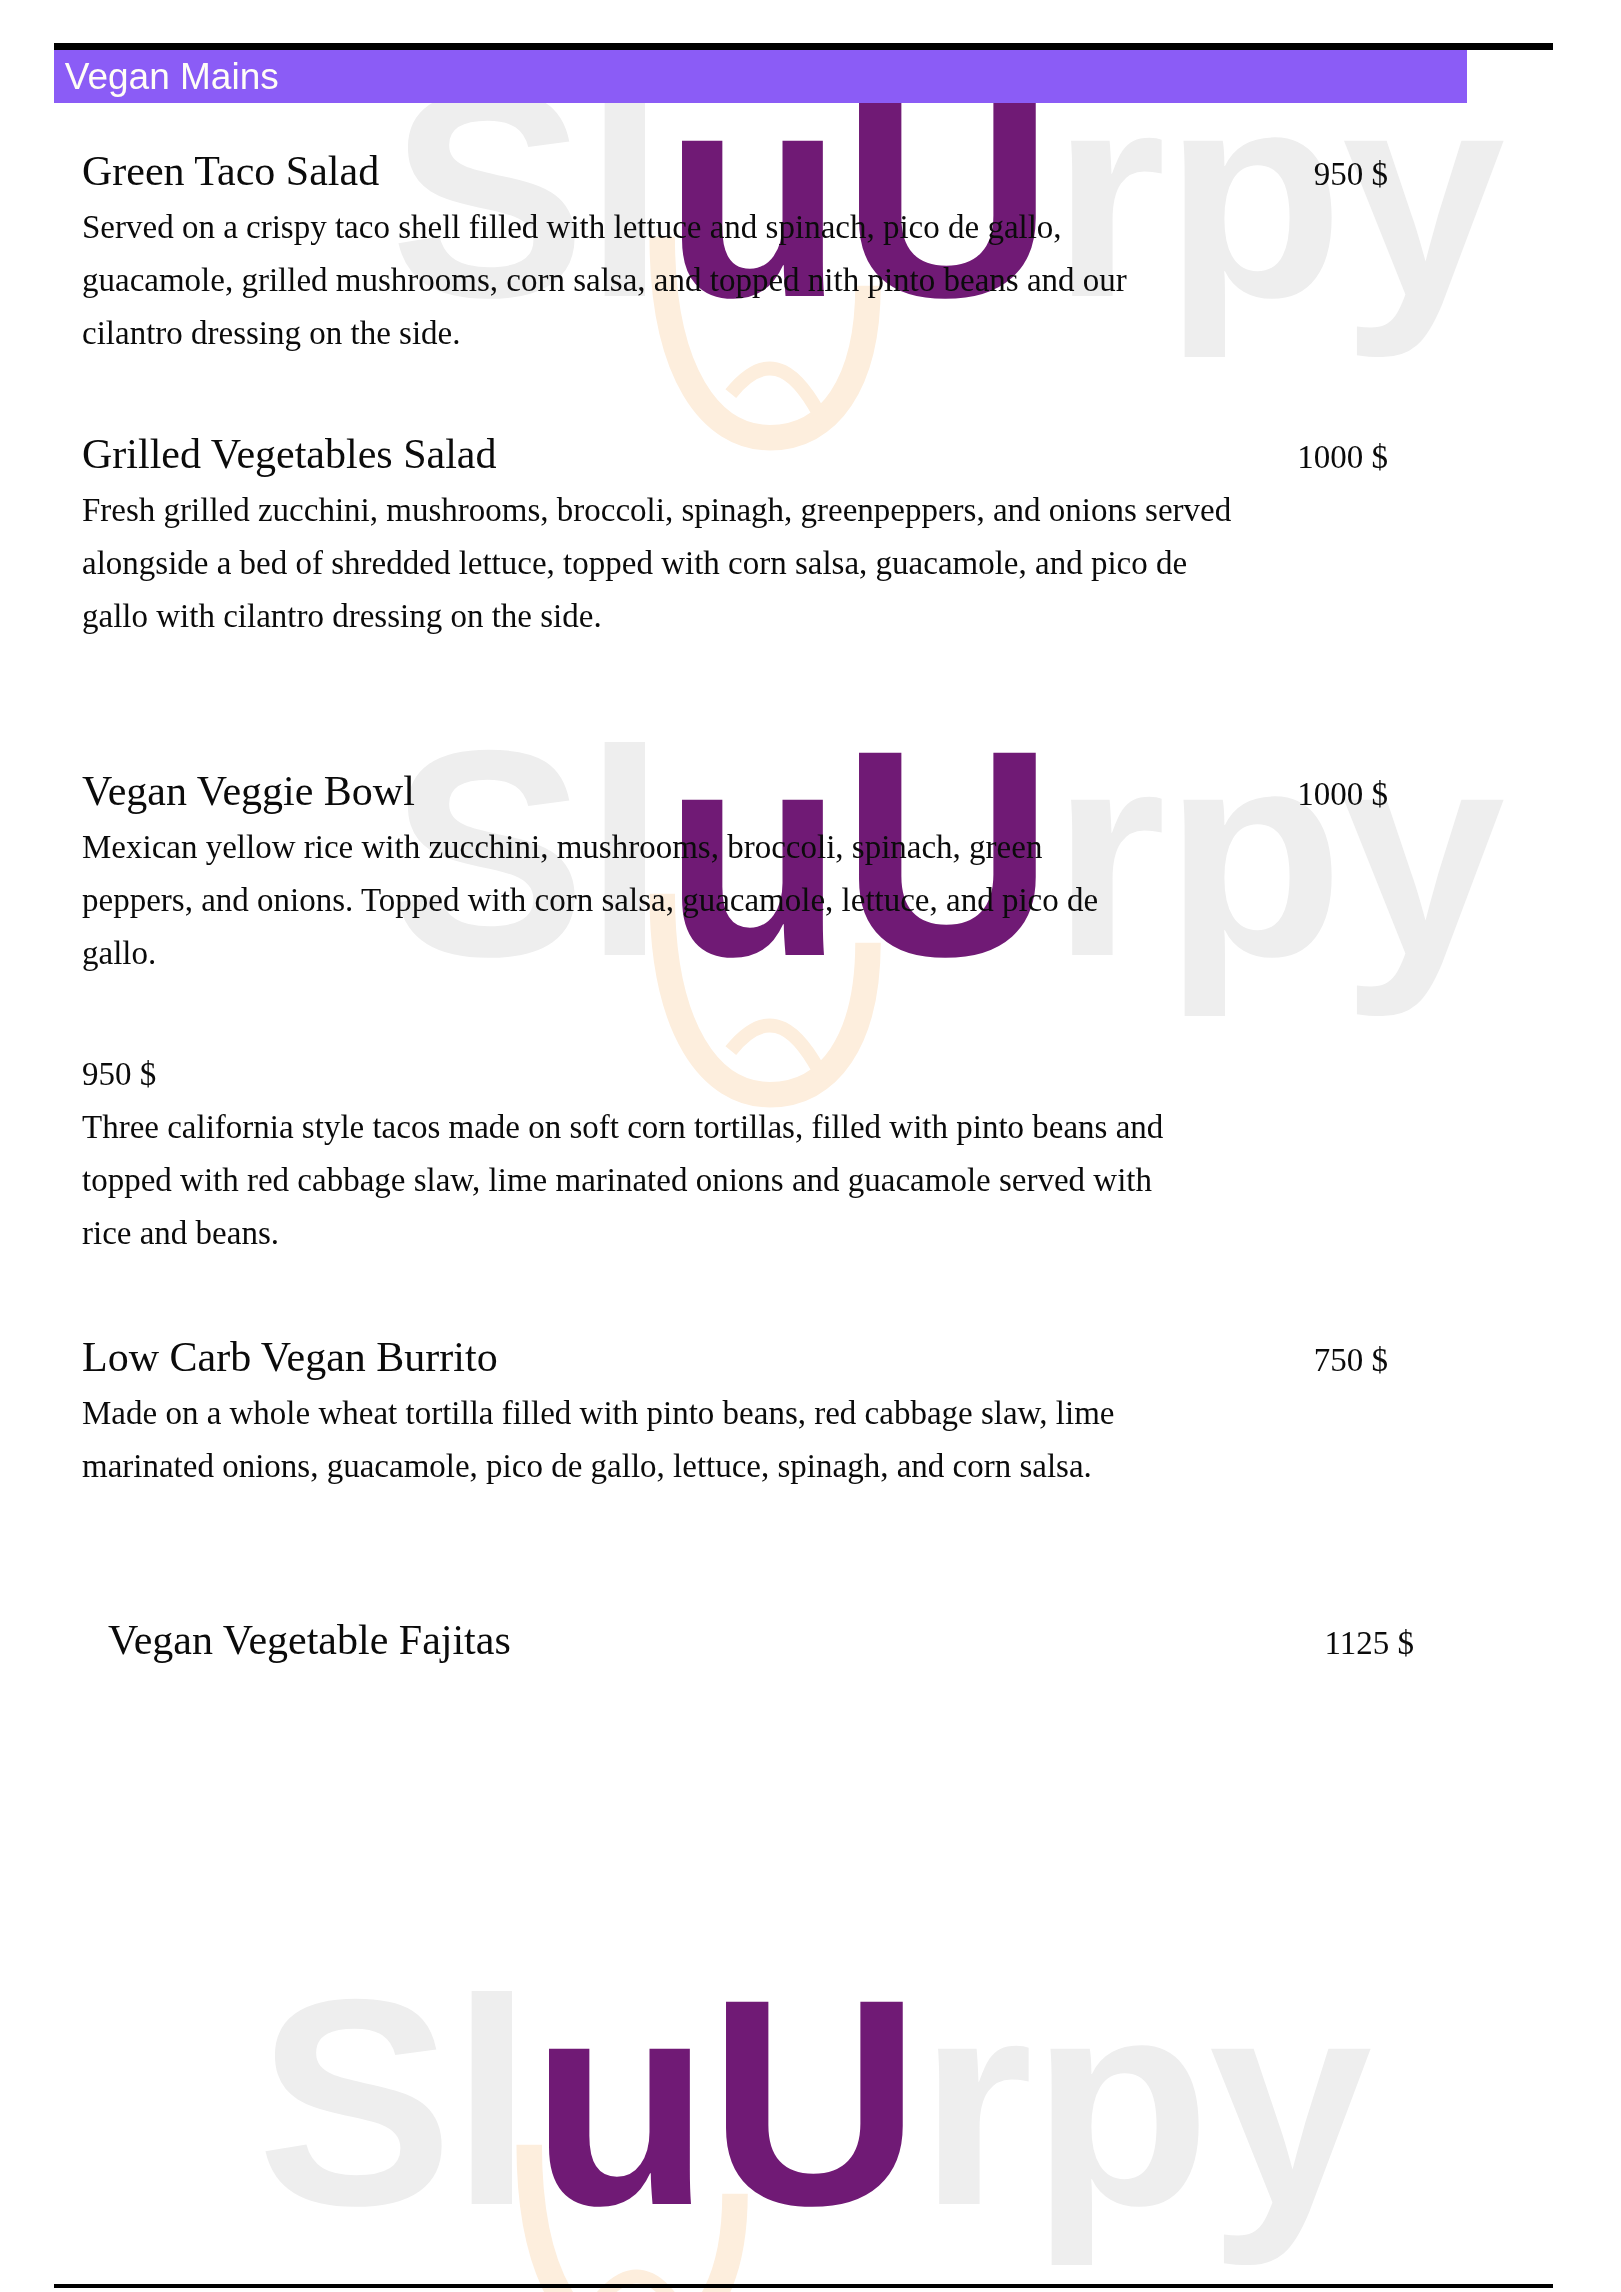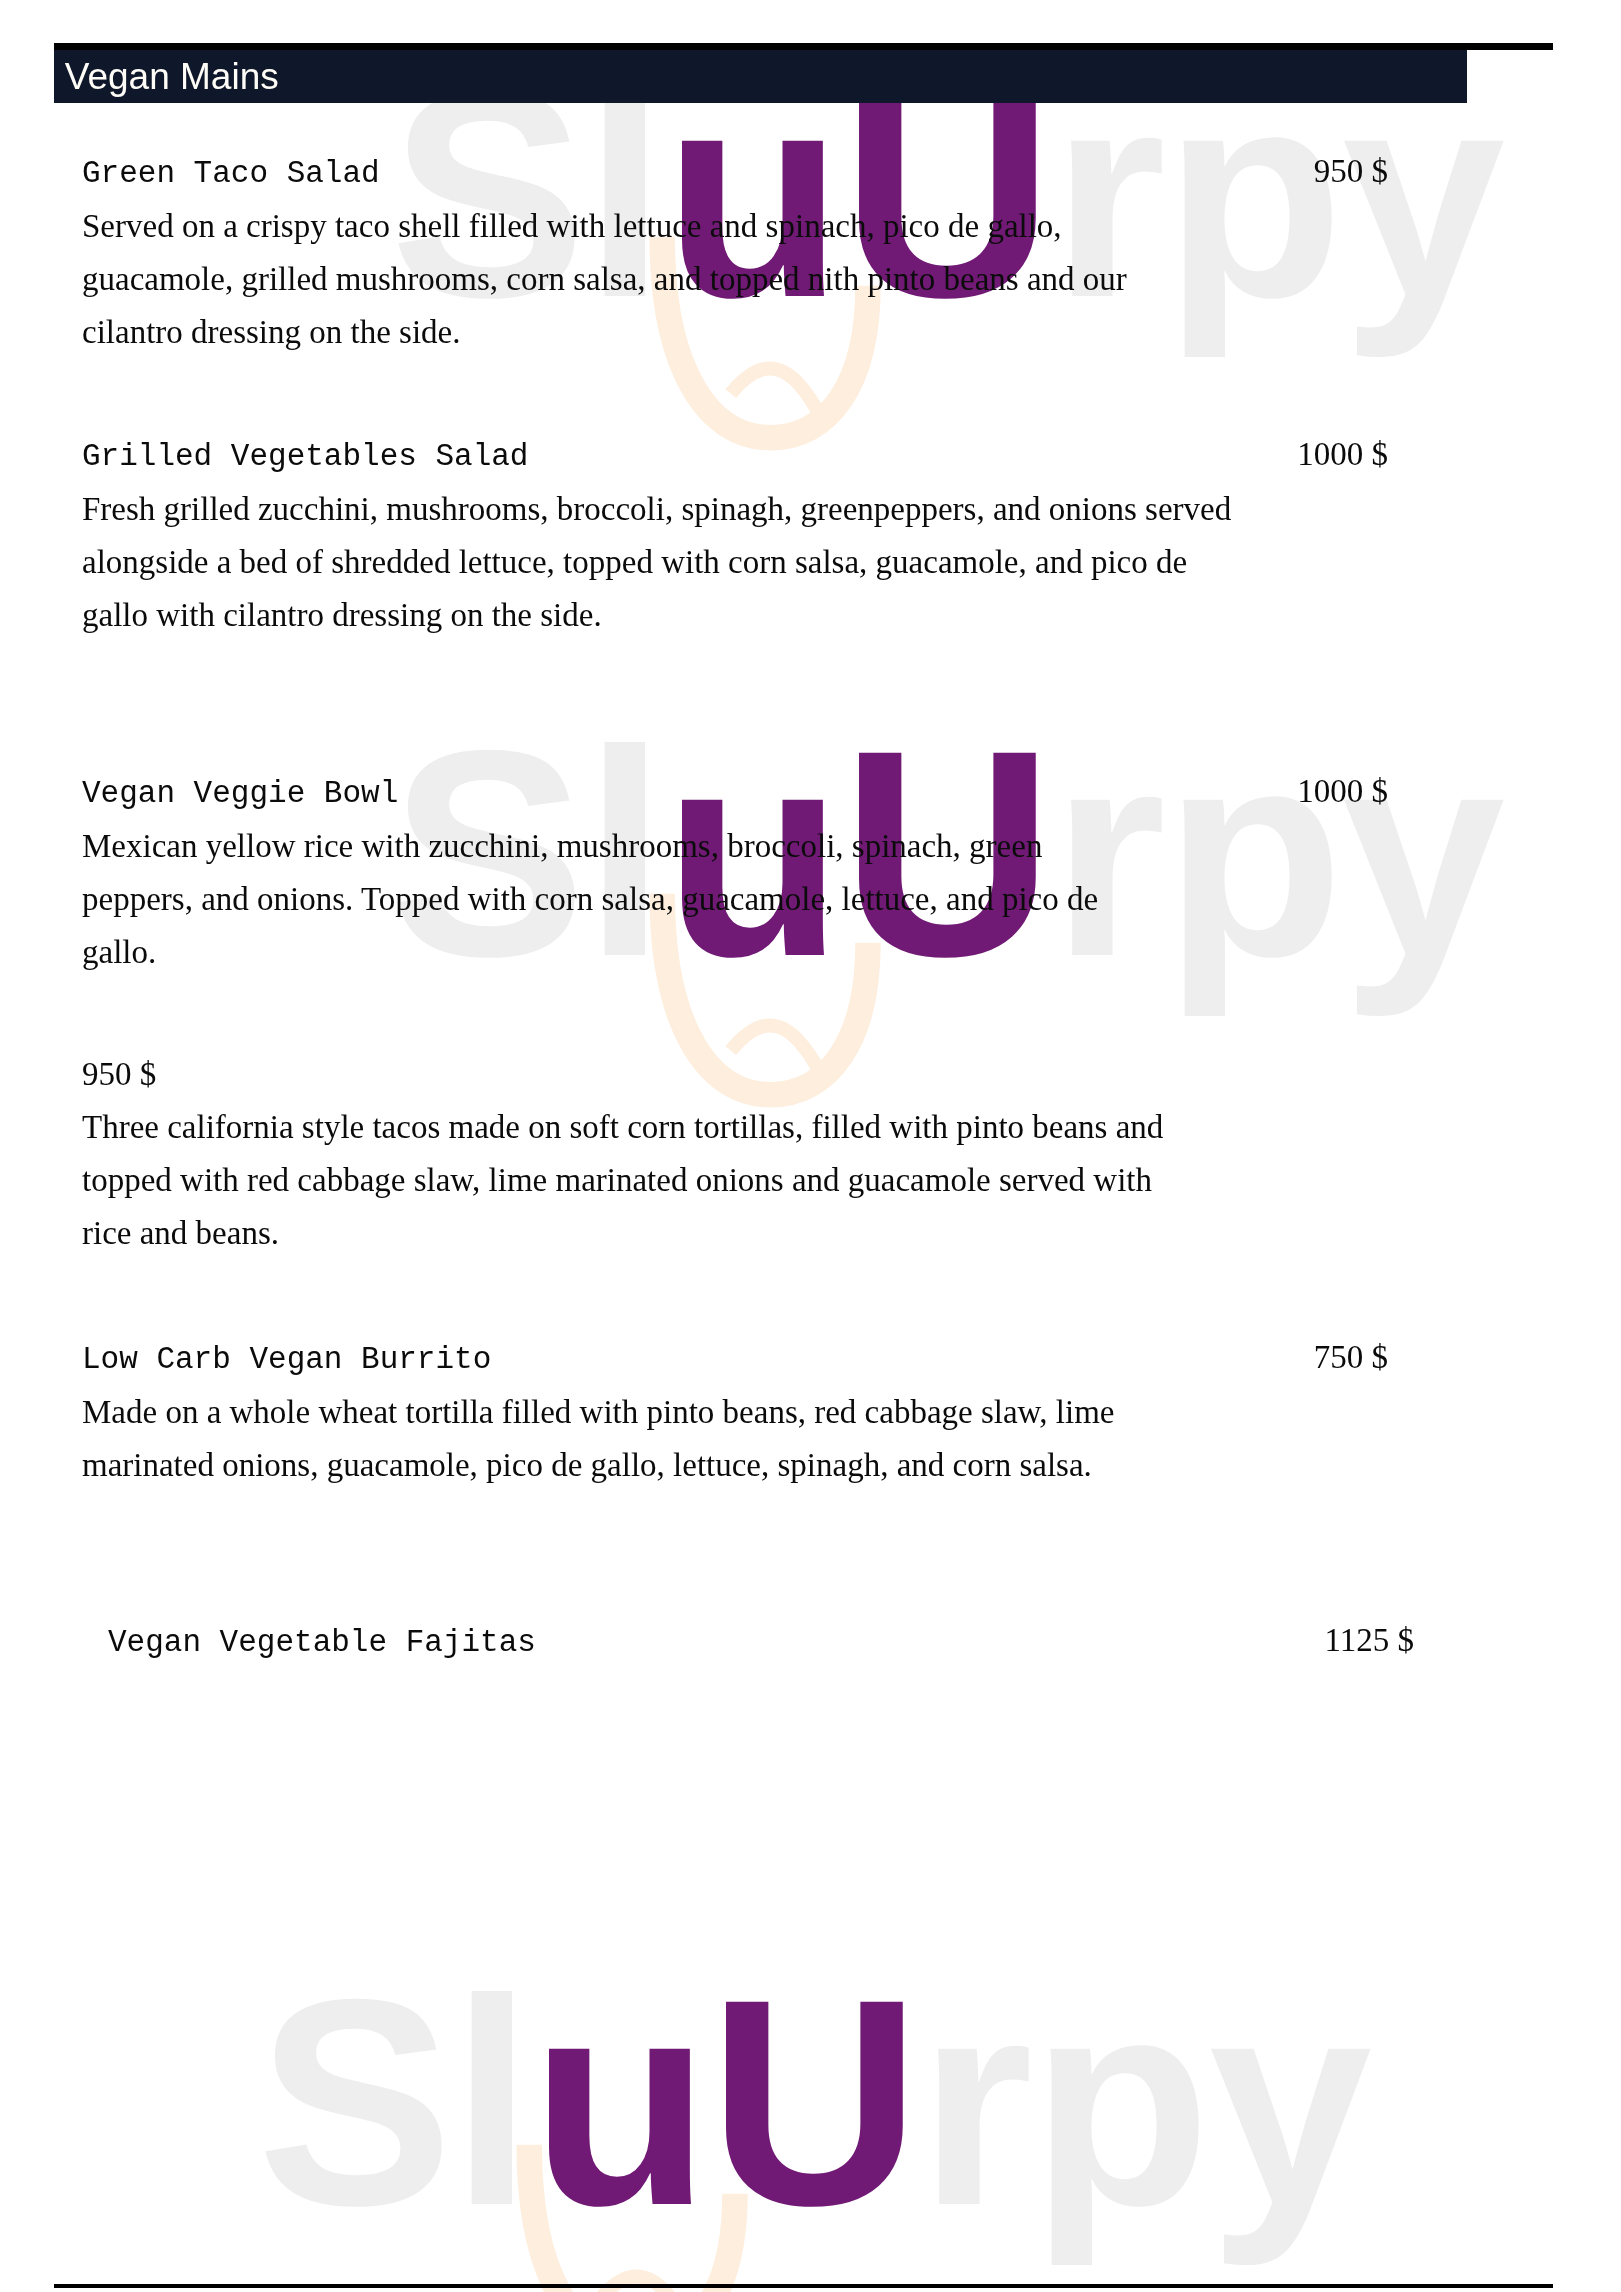--- a/index.html
+++ b/index.html
@@ -67,21 +67,21 @@
     z-index: 2;
   }
 
   
   #section-header {
     position: absolute;
     left: 54px;
     top: 50px;
     width: 1413px;
     height: 53px;
-    background: #0f172a;
+    background: #8b5cf6;
     z-index: 3;
     display: flex;
     align-items: center;
   }
   #section-header .title {
     font-family: "Liberation Sans", sans-serif;
     font-size: 37px;
     font-weight: 400;
     color: #fffdf7;
     padding-left: 10.8px;
@@ -101,24 +101,23 @@
     position: absolute;
     left: 82px;
     width: 1306px;
   }
   .item-head {
     display: flex;
     justify-content: space-between;
     align-items: baseline;
   }
   .item-name {
-    font-size: 31px;
+    font-size: 42px;
     line-height: 53px;
     white-space: nowrap;
-    font-family: Liberation Mono, monospace;
   }
   .item-price {
     font-size: 33px;
     line-height: 53px;
     white-space: nowrap;
     text-align: right;
   }
   .item-desc {
     font-size: 33px;
     line-height: 53px;

